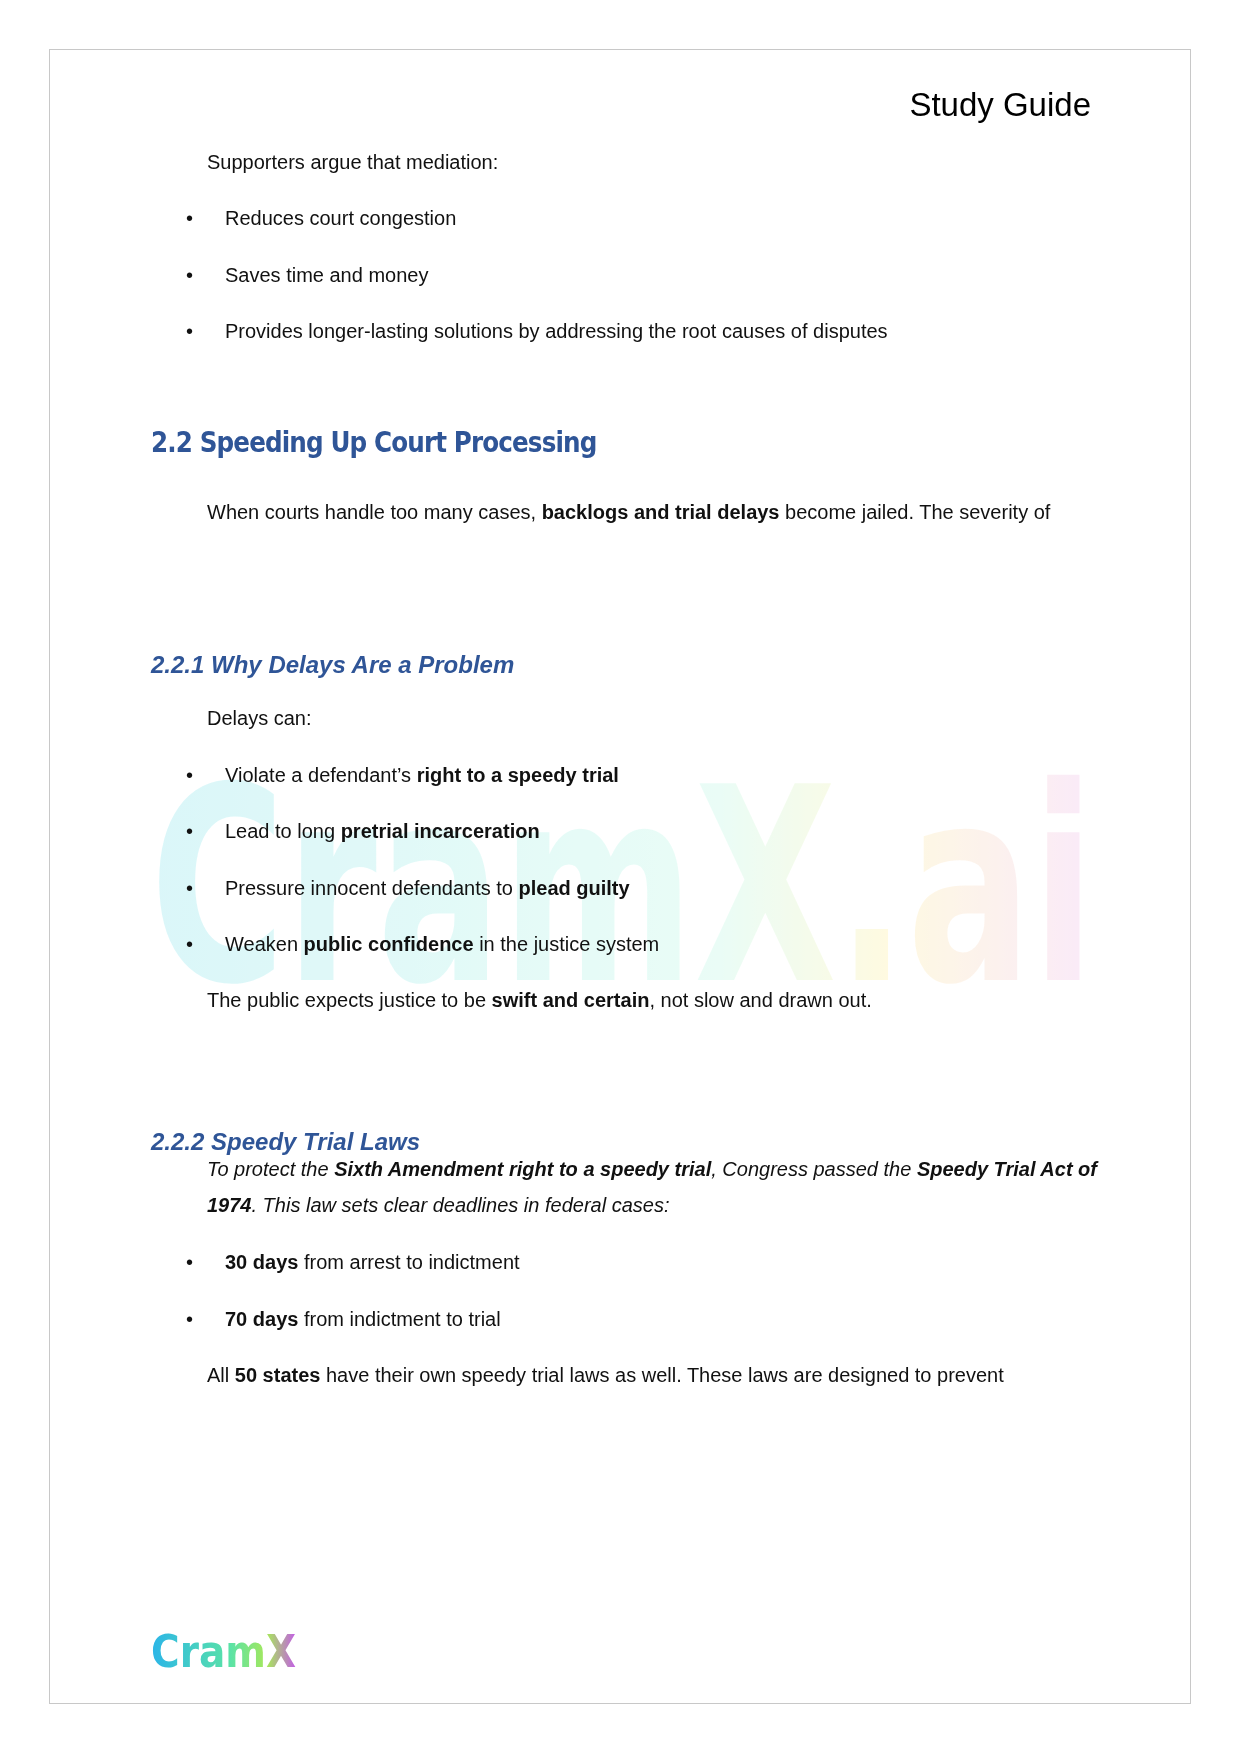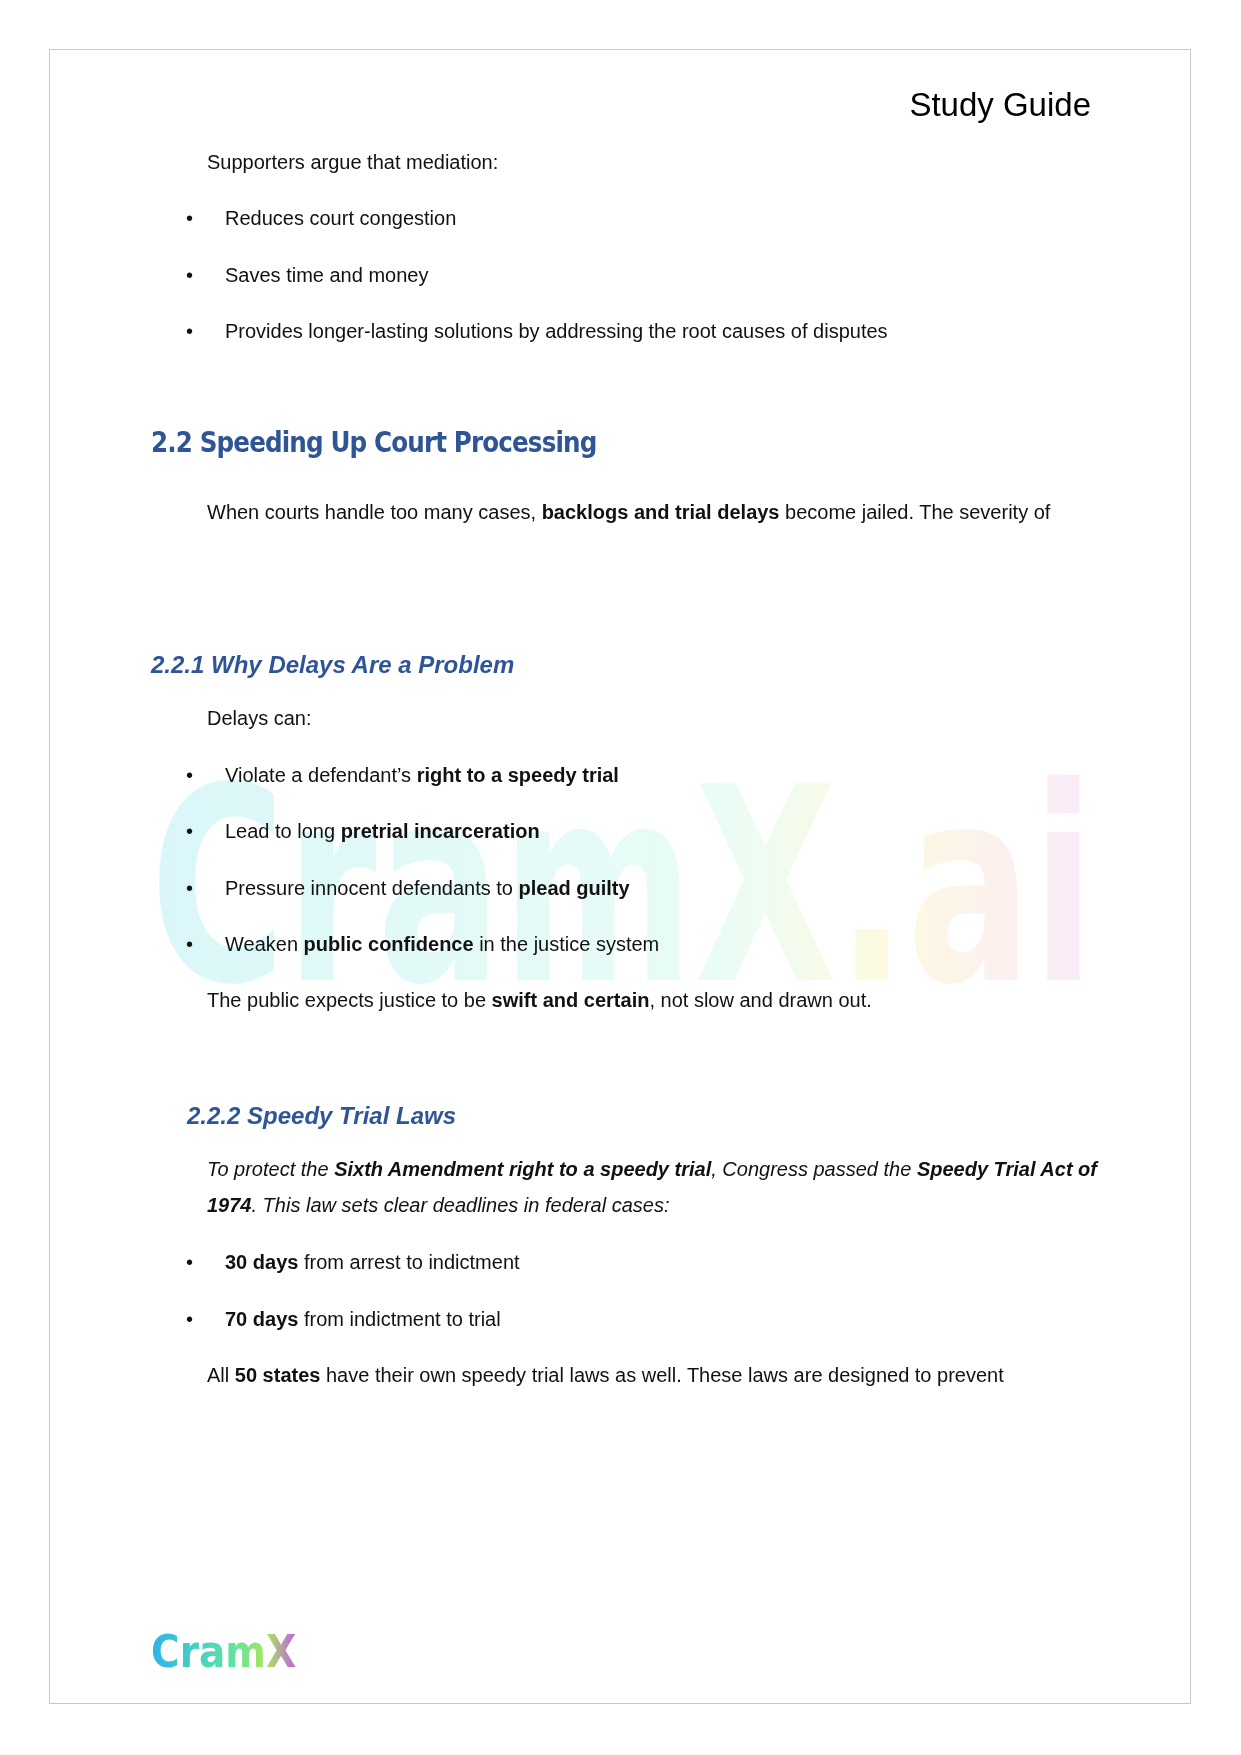--- a/index.html
+++ b/index.html
@@ -79,21 +79,21 @@
   </div>
   <div class="bullet" style="top:926px;">
     <span class="dot">•</span>
     <span class="txt"><span>Weaken </span><b>public confidence</b><span> in the justice system</span></span>
   </div>
 
   <div class="p" style="top:982px;">
     <span>The public expects justice to be </span><b>swift and certain</b><span>, not slow and drawn out.</span>
   </div>
 
-  <div class="h3" style="top:1102px;margin-left:36px;">2.2.2 Speedy Trial Laws</div>
+  <div class="h3" style="top:1128px;">2.2.2 Speedy Trial Laws</div>
 
   <div class="p" style="top:1151px;font-style:italic;">
     <span>To protect the </span><b>Sixth Amendment right to a speedy trial</b><span>, Congress passed the </span><b>Speedy Trial Act of</b><br>
     <b>1974</b><span>. This law sets clear deadlines in federal cases:</span>
   </div>
 
   <div class="bullet" style="top:1244px;">
     <span class="dot">•</span>
     <span class="txt"><b>30 days</b><span> from arrest to indictment</span></span>
   </div>

